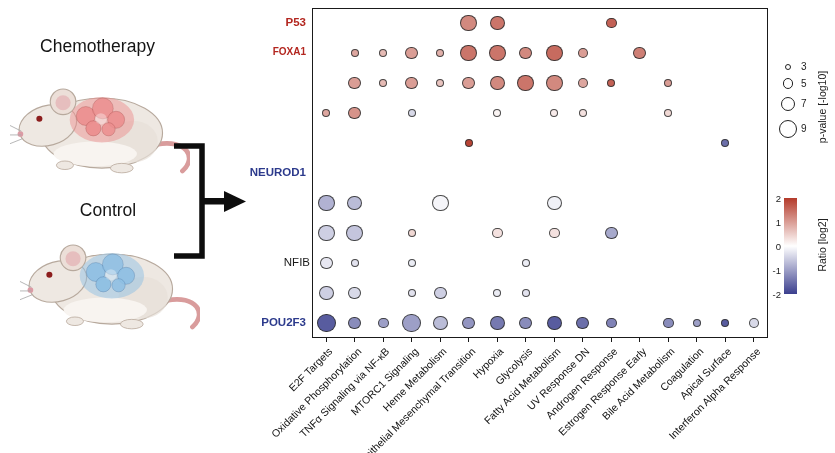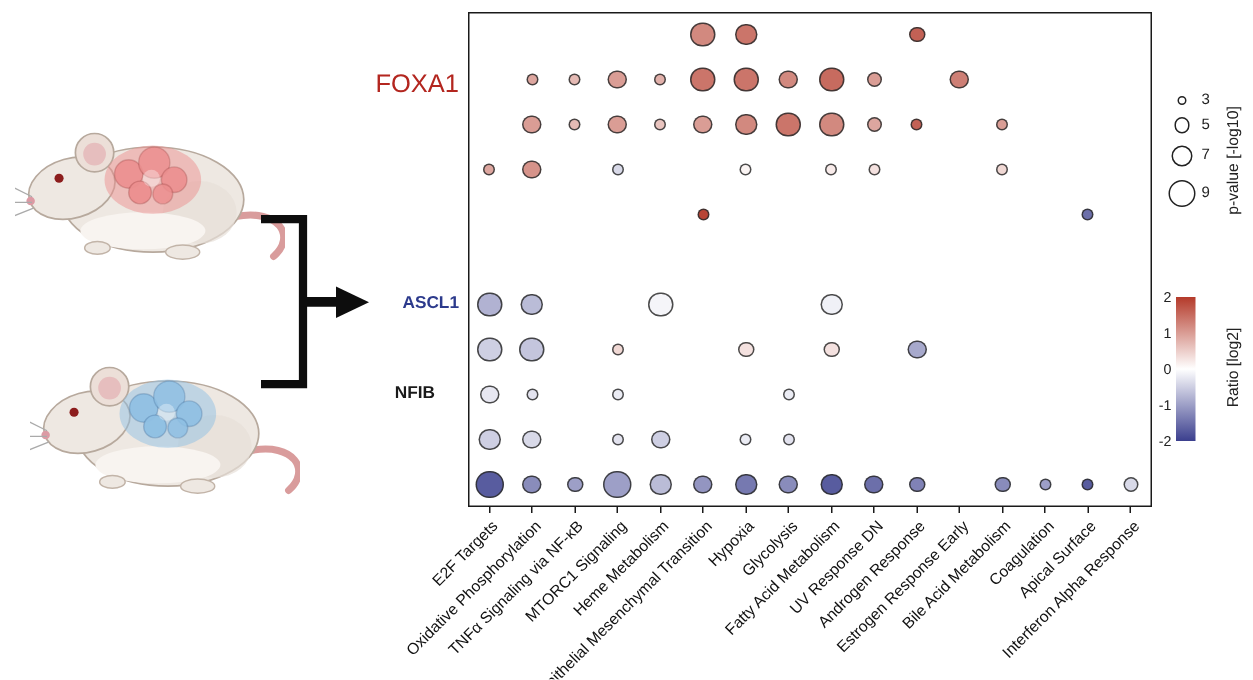--- a/index.html
+++ b/index.html
@@ -9,20 +9,22 @@
   }
   .plot-box { position:absolute; border:1.4px solid #1a1a1a; background:#fff; box-sizing:border-box; }
   .mouse-label { position:absolute; font-size:17.5px; color:#141414; text-align:center; }
   .vtitle { position:absolute; white-space:nowrap; font-size:10.5px; color:#222; text-align:center; transform:rotate(-90deg); }
 </style>
 </head>
 <body>
 
 <div id="app">
 
+  <div class="mouse-label" style="left:5px; top:36px; width:185px;">Chemotherapy</div>
+  <div class="mouse-label" style="left:18px; top:200px; width:180px;">Control</div>
 
   <svg style="position:absolute; left:10px; top:70px;" width="180" height="110" viewBox="0 0 190 115">
     <path d="M155 78 C186 72 198 92 182 106" stroke="#d99c9c" stroke-width="5" fill="none" stroke-linecap="round"></path>
     <ellipse cx="97" cy="66" rx="64" ry="37" fill="#eee8e2" stroke="#b7a99d" stroke-width="1.2"></ellipse>
     <ellipse cx="130" cy="75" rx="26" ry="22" fill="#e7e0d9" opacity="0.7"></ellipse>
     <ellipse cx="90" cy="88" rx="44" ry="13" fill="#f8f4f0"></ellipse>
     <ellipse cx="40" cy="58" rx="31" ry="21" transform="rotate(-16 40 58)" fill="#eee8e2" stroke="#b7a99d" stroke-width="1.2"></ellipse>
     <circle cx="56" cy="33" r="13.5" fill="#ecdfd8" stroke="#b7a99d" stroke-width="1.2"></circle>
     <circle cx="56" cy="34" r="8" fill="#e6bebe"></circle>
     <circle cx="31" cy="51" r="3.2" fill="#8c1d1d"></circle>
@@ -70,23 +72,25 @@
     <rect x="30" y="62" width="24" height="6.5" fill="#0d0d0d"></rect>
     <polygon points="52,55 52,76 74,65.5" fill="#0d0d0d"></polygon>
   </svg>
 
   <div class="plot-box" id="plot-box" style="left:312px; top:8px; width:456px; height:330px;"></div>
 
   <div class="vtitle" id="size-legend-title" style="left:762px; top:101px; width:120px;">p-value [-log10]</div>
 
   <div class="vtitle" id="color-legend-title" style="left:772px; top:239px; width:100px;">Ratio [log2]</div>
 
-    <div style="position: absolute; left: 168px; width: 138px; text-align: right; top: 46px; font-size: 17px; font-weight: 400; color: rgb(179, 38, 31);">FOXA1</div>
-    <div style="position: absolute; left: 168px; width: 138px; text-align: right; top: 196px; font-size: 11.5px; font-weight: 700; color: rgb(44, 58, 140);">ASCL1</div>
-    <div style="position: absolute; left: 152px; width: 138px; text-align: right; top: 256px; font-size: 11.5px; font-weight: 700; color: rgb(26, 26, 26);">NFIB</div>
+<div style="position: absolute; left: 168px; width: 138px; text-align: right; top: 16px; font-size: 11.5px; font-weight: 700; color: rgb(179, 38, 31);">P53</div>
+    <div style="position: absolute; left: 168px; width: 138px; text-align: right; top: 46px; font-size: 10px; font-weight: 700; color: rgb(179, 38, 31);">FOXA1</div>
+    <div style="position: absolute; left: 168px; width: 138px; text-align: right; top: 166px; font-size: 11.5px; font-weight: 700; color: rgb(44, 58, 140);">NEUROD1</div>
+    <div style="position: absolute; left: 172px; width: 138px; text-align: right; top: 256px; font-size: 11.5px; font-weight: 400; color: rgb(26, 26, 26);">NFIB</div>
+    <div style="position: absolute; left: 168px; width: 138px; text-align: right; top: 316px; font-size: 11.5px; font-weight: 700; color: rgb(44, 58, 140);">POU2F3</div>
     <div style="position: absolute; left: 325.75px; top: 338px; width: 1px; height: 4px; background: rgb(26, 26, 26);"></div>
     <div style="position: absolute; left: 126.25px; top: 345px; width: 200px; text-align: right; white-space: nowrap; transform-origin: 100% 0px; transform: rotate(-45deg); font-size: 10.5px; color: rgb(17, 17, 17);">E2F Targets</div>
     <div style="position: absolute; left: 354.25px; top: 338px; width: 1px; height: 4px; background: rgb(26, 26, 26);"></div>
     <div style="position: absolute; left: 154.75px; top: 345px; width: 200px; text-align: right; white-space: nowrap; transform-origin: 100% 0px; transform: rotate(-45deg); font-size: 10.5px; color: rgb(17, 17, 17);">Oxidative Phosphorylation</div>
     <div style="position: absolute; left: 382.75px; top: 338px; width: 1px; height: 4px; background: rgb(26, 26, 26);"></div>
     <div style="position: absolute; left: 183.25px; top: 345px; width: 200px; text-align: right; white-space: nowrap; transform-origin: 100% 0px; transform: rotate(-45deg); font-size: 10.5px; color: rgb(17, 17, 17);">TNFα Signaling via NF-κB</div>
     <div style="position: absolute; left: 411.25px; top: 338px; width: 1px; height: 4px; background: rgb(26, 26, 26);"></div>
     <div style="position: absolute; left: 211.75px; top: 345px; width: 200px; text-align: right; white-space: nowrap; transform-origin: 100% 0px; transform: rotate(-45deg); font-size: 10.5px; color: rgb(17, 17, 17);">MTORC1 Signaling</div>
     <div style="position: absolute; left: 439.75px; top: 338px; width: 1px; height: 4px; background: rgb(26, 26, 26);"></div>
     <div style="position: absolute; left: 240.25px; top: 345px; width: 200px; text-align: right; white-space: nowrap; transform-origin: 100% 0px; transform: rotate(-45deg); font-size: 10.5px; color: rgb(17, 17, 17);">Heme Metabolism</div>

